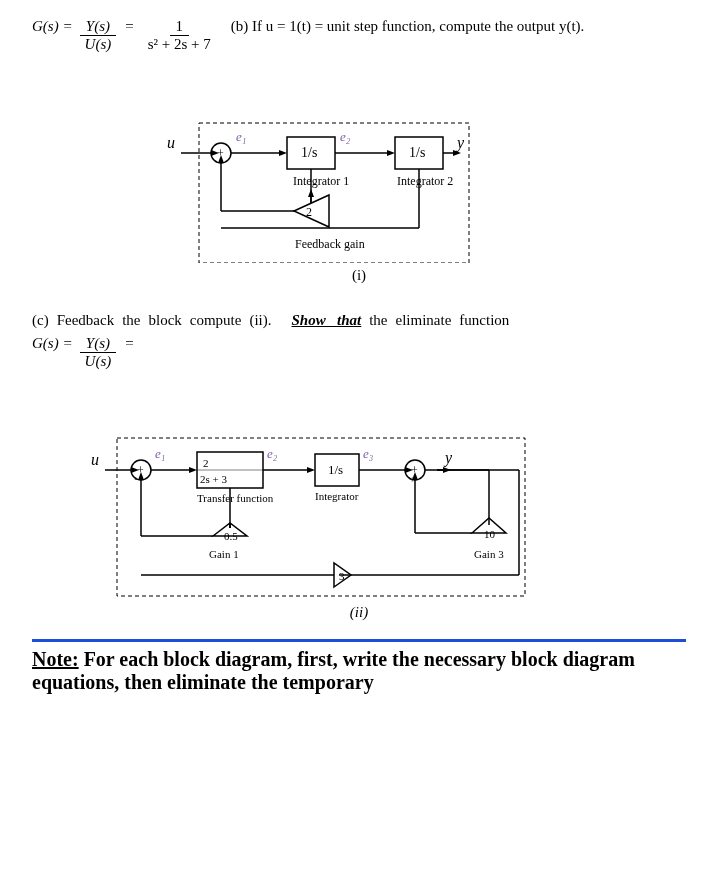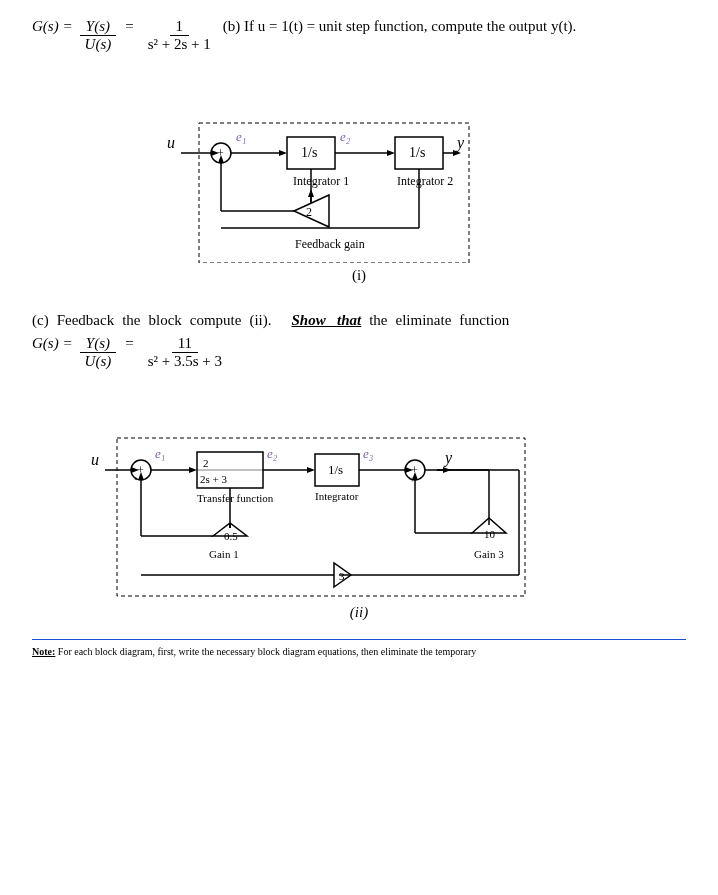--- a/index.html
+++ b/index.html
@@ -53,23 +53,24 @@
     .part-c-formula {
       display: flex;
       align-items: flex-start;
       margin-bottom: 10px;
       font-size: 15px;
     }
 
     
     .note-section {
       margin-top: 18px;
-      font-size: 10px;
-      border-top: 1px solid #1d4ed8;
+      font-size: 20px;
+      border-top: 3px solid #1d4ed8;
       padding-top: 6px;
+      font-weight: bold;
     }
 
     
     svg text { font-family: 'Times New Roman', Times, serif; }
     .diagram-ii-label {
       text-align: center;
       font-size: 15px;
       margin-bottom: 8px;
       font-style: italic;
     }
@@ -82,23 +83,23 @@
 
   <div class="part-a-formula">
     <span style="font-style:italic; margin-right:2px;"><em>G</em>(<em>s</em>) =</span>
     <span style="display:inline-flex; flex-direction:column; align-items:center; margin:0 4px; vertical-align:middle;">
       <span class="num" style="border-bottom:1px solid #000; padding:0 6px; font-style:italic;"><em>Y</em>(<em>s</em>)</span>
       <span class="den" style="padding:0 6px; font-style:italic;"><em>U</em>(<em>s</em>)</span>
     </span>
     <span style="margin:0 4px;">=</span>
     <span style="display:inline-flex; flex-direction:column; align-items:center; margin:0 4px; vertical-align:middle;">
       <span class="num" style="border-bottom:1px solid #000; padding:0 6px;">1</span>
-      <span class="den" style="padding:0 6px;">s² + 2s + 1</span>
+      <span class="den" style="padding:0 6px;">s² + 2s + 7</span>
     </span>
-    <span style="margin-left:2px;">(b) If u = 1(t) = unit step function, compute the output y(t).</span>
+    <span style="margin-left:10px;">(b) If u = 1(t) = unit step function, compute the output y(t).</span>
   </div>
 
   <div class="diagram-container">
     <svg width="440" height="200" viewBox="0 0 440 200">
 
       <text x="28" y="85" font-style="italic" font-size="16" fill="#000">u</text>
 
       <line x1="42" y1="90" x2="72" y2="90" stroke="#000" stroke-width="1.5"></line>
       <polygon points="72,87 80,90 72,93" fill="#000"></polygon>
 
@@ -169,24 +170,20 @@
     <span>function</span>
   </div>
 
   <div class="part-c-formula">
     <span style="font-style:italic; margin-right:2px;"><em>G</em>(<em>s</em>) =</span>
     <span style="display:inline-flex; flex-direction:column; align-items:center; margin:0 4px; vertical-align:middle;">
       <span style="border-bottom:1px solid #000; padding:0 6px; font-style:italic;"><em>Y</em>(<em>s</em>)</span>
       <span style="padding:0 6px; font-style:italic;"><em>U</em>(<em>s</em>)</span>
     </span>
     <span style="margin:0 4px;">=</span>
-    <span style="display:inline-flex; flex-direction:column; align-items:center; margin:0 4px; vertical-align:middle;">
-      <span style="border-bottom:1px solid #000; padding:0 6px;">11</span>
-      <span style="padding:0 6px;">s² + 3.5s + 3</span>
-    </span>
   </div>
 
   <div class="diagram-container">
     <svg width="560" height="220" viewBox="0 0 560 220">
 
       <text x="12" y="85" font-style="italic" font-size="16" fill="#000">u</text>
 
       <line x1="26" y1="90" x2="52" y2="90" stroke="#000" stroke-width="1.5"></line>
       <polygon points="52,87 60,90 52,93" fill="#000"></polygon>
 

